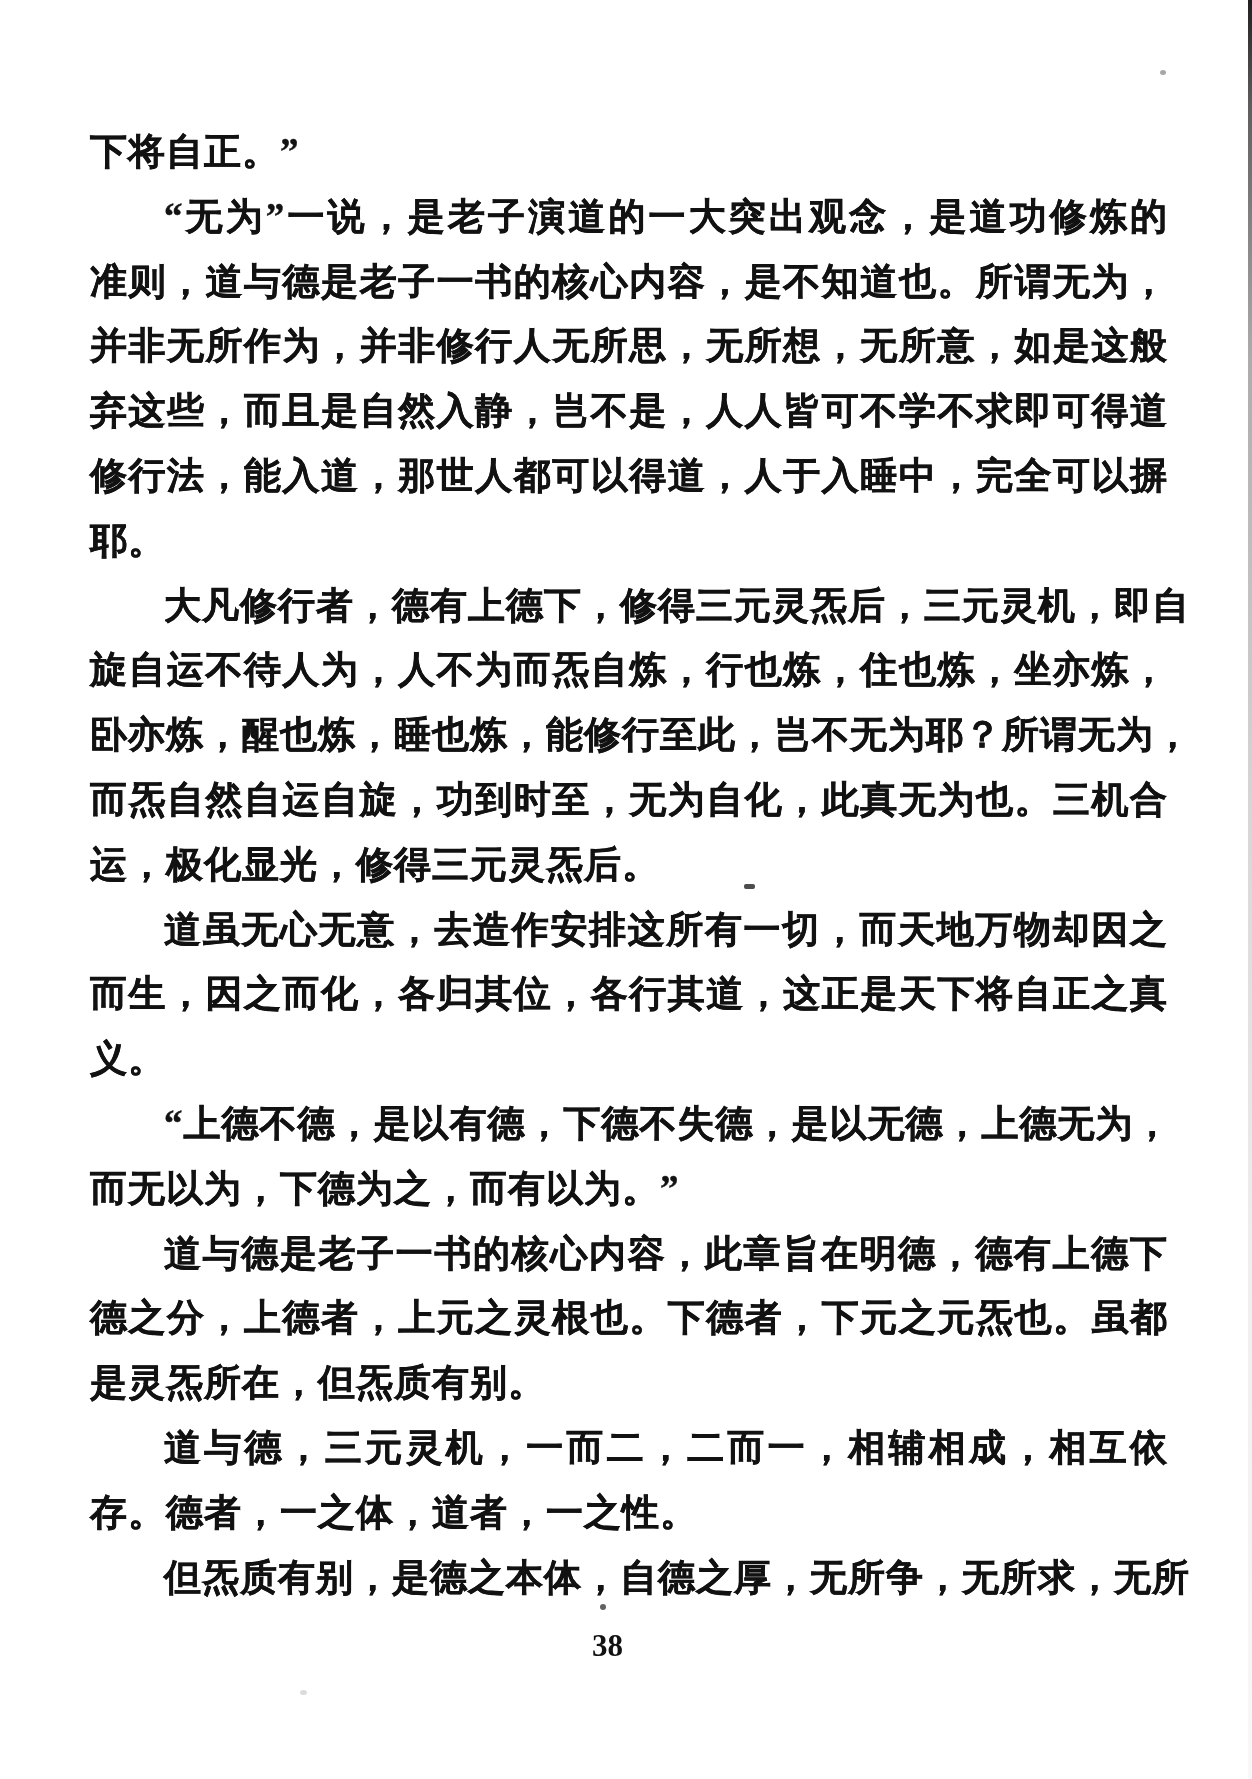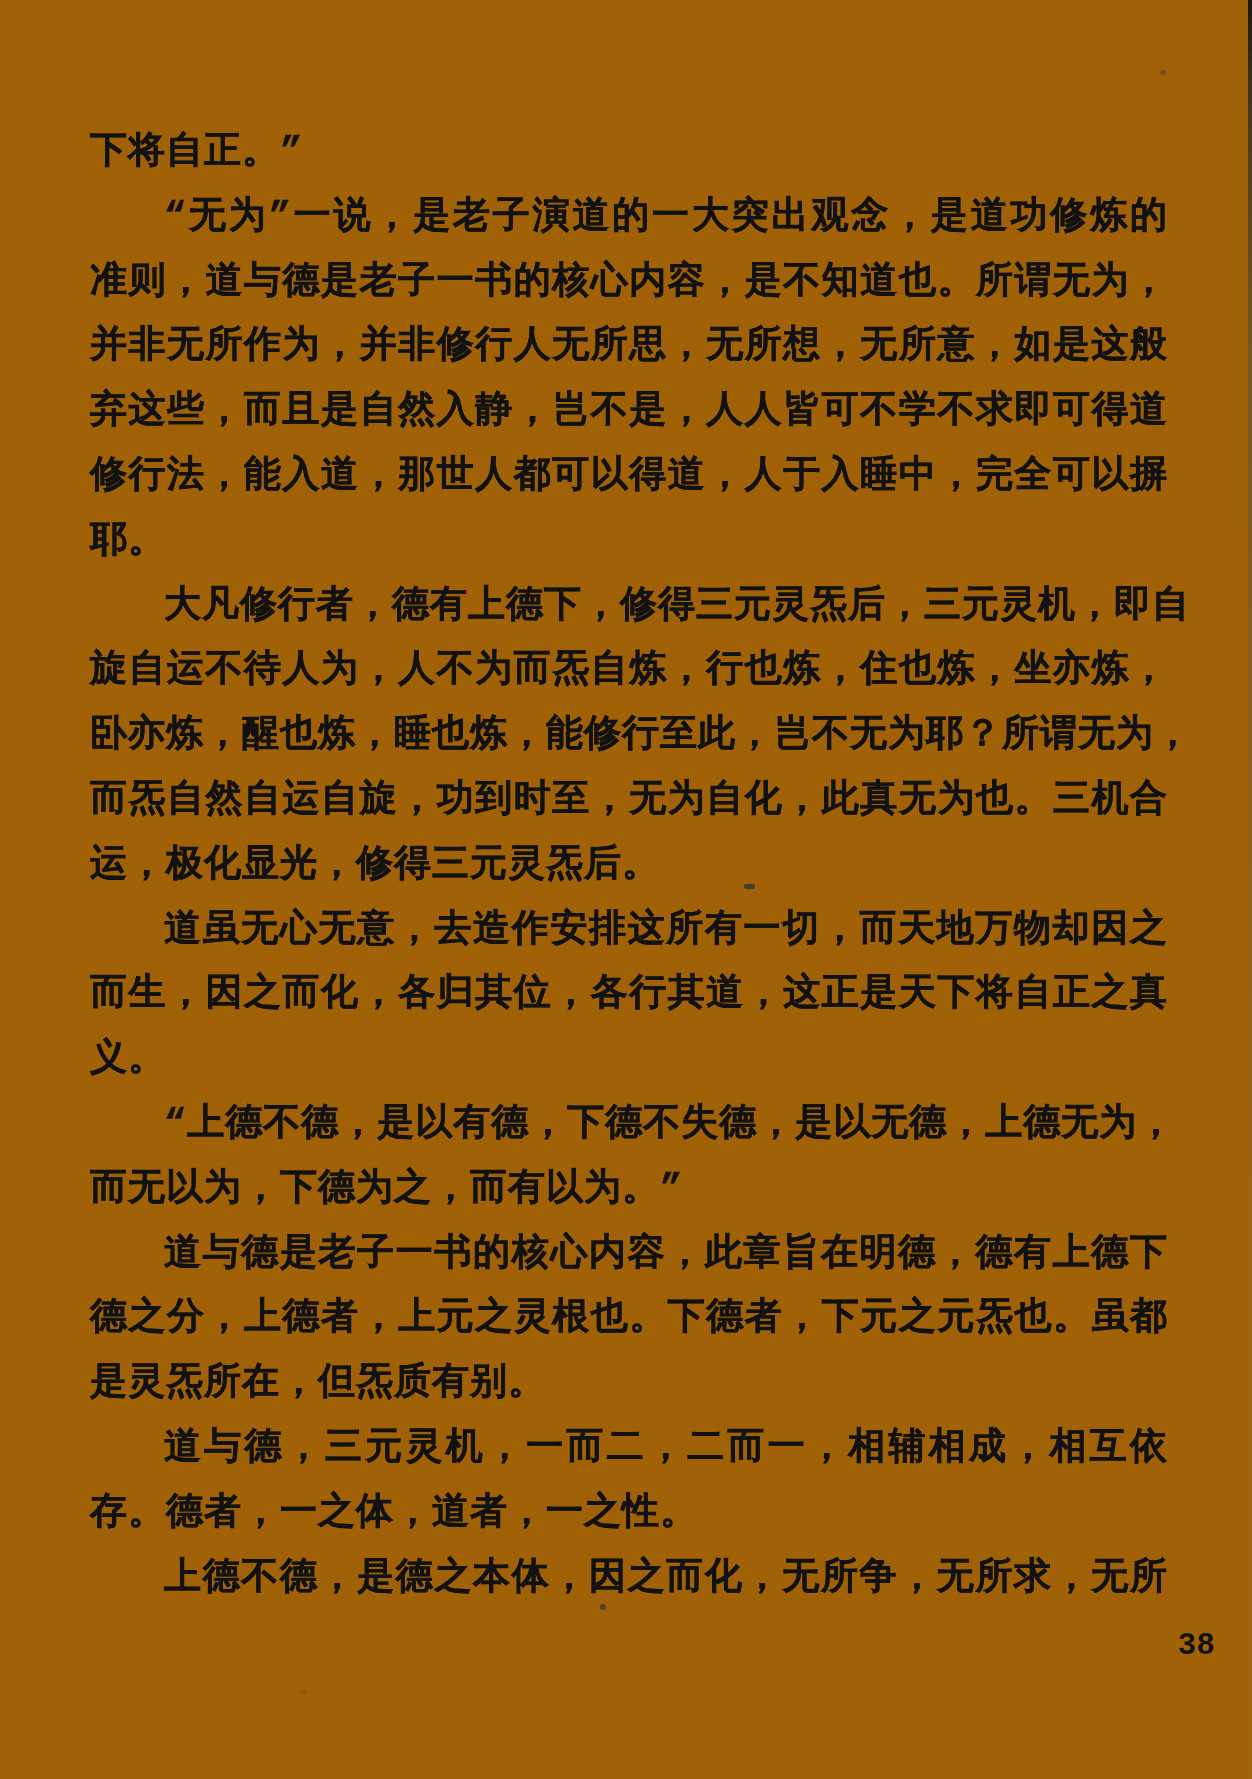--- a/index.html
+++ b/index.html
@@ -4,23 +4,23 @@
 <style>
   html, body {
     margin: 0;
     padding: 0;
     background: #e8e8e8;
   }
   .page {
     position: relative;
     width: 1252px;
     height: 1779px;
-    background: #a16207;
+    background: #ffffff;
     overflow: hidden;
-    font-family: Liberation Mono, monospace;
+    font-family: Liberation Serif, serif;
   }
   .text-block {
     position: absolute;
     left: 90px;
     top: 120px;
     width: 1078px;
   }
   .line {
     height: 64.8px;
     line-height: 64.8px;
@@ -40,21 +40,21 @@
   }
   .line.end {
     text-align: left;
     text-align-last: left;
   }
   .page-number {
     position: absolute;
     left: 0;
     top: 1628px;
     width: 1215px;
-    text-align: right;
+    text-align: center;
     font-size: 31px;
     font-weight: 700;
     color: #121212;
   }
   
   .scan-edge {
     position: absolute;
     top: 0;
     right: 0;
     width: 4px;
@@ -94,21 +94,21 @@
       <div class="line indent">道虽无心无意，去造作安排这所有一切，而天地万物却因之</div>
       <div class="line">而生，因之而化，各归其位，各行其道，这正是天下将自正之真</div>
       <div class="line end">义。</div>
       <div class="line indent">“上德不德，是以有德，下德不失德，是以无德，上德无为，</div>
       <div class="line end">而无以为，下德为之，而有以为。”</div>
       <div class="line indent">道与德是老子一书的核心内容，此章旨在明德，德有上德下</div>
       <div class="line">德之分，上德者，上元之灵根也。下德者，下元之元炁也。虽都</div>
       <div class="line end">是灵炁所在，但炁质有别。</div>
       <div class="line indent">道与德，三元灵机，一而二，二而一，相辅相成，相互依</div>
       <div class="line end">存。德者，一之体，道者，一之性。</div>
-      <div class="line indent">上德不德，是德之本体，因之而化，无所争，无所求，无所</div>
+      <div class="line indent">但炁质有别，是德之本体，自德之厚，无所争，无所求，无所</div>
     </div>
   <div class="page-number">38</div>
   <div class="scan-edge"></div>
   <div class="speck s1"></div>
   <div class="speck s2"></div>
   <div class="speck s3"></div>
   <div class="speck s4"></div>
 </div>
 
 </body></html>

